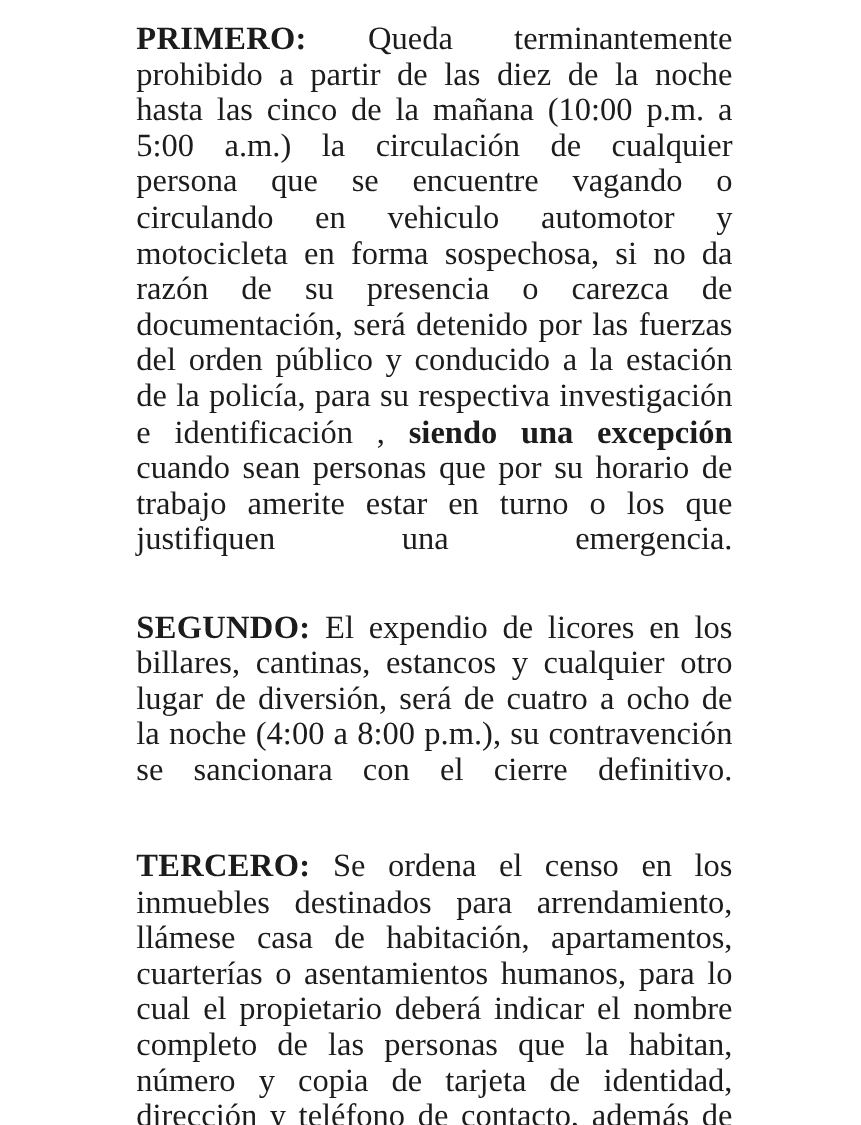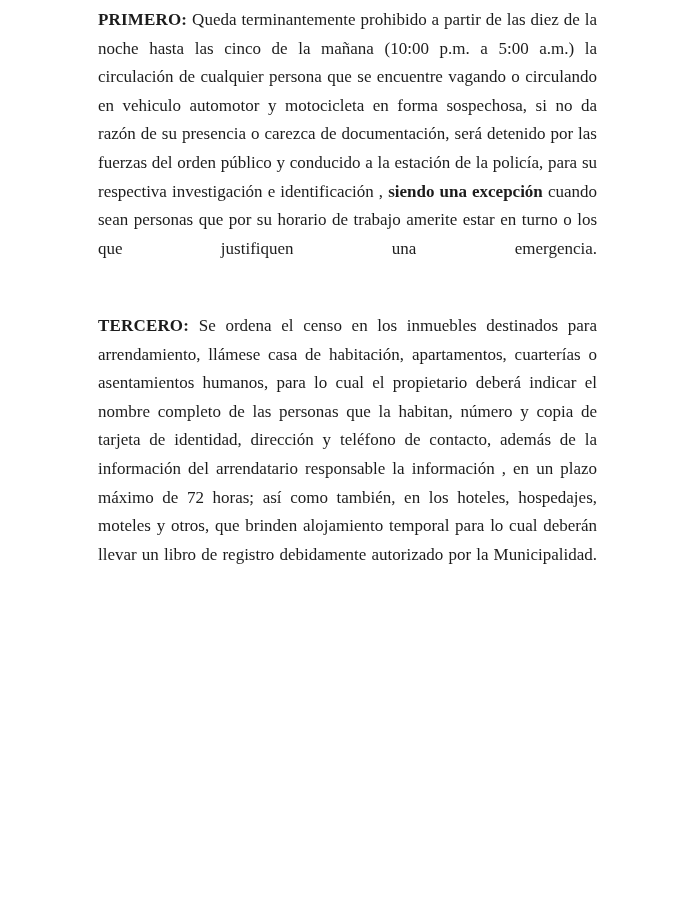--- a/index.html
+++ b/index.html
@@ -24,23 +24,23 @@
   }
   .doc-body {
     position: absolute;
     left: 96px;
     top: 4px;
     width: 503px;
   }
   .clause {
     text-align: justify;
     text-justify: inter-word;
-    font-size: 17px;
+    font-size: 26px;
     line-height: 28.6px;
-    margin: 2px;
+    margin: 13px;
     color: #1c1c1c;
     -webkit-font-smoothing: antialiased;
     hyphens: none;
     word-spacing: 0.02em;
   }
   .clause.gap-small { margin-top: 5px; }
   .clause.gap-large { margin-top: 20px; }
   .clause-label {
     font-weight: bold;
     letter-spacing: 0.01em;
@@ -59,19 +59,22 @@
 </head>
 <body>
 
 <div class="page">
   <div class="doc-body">
 
     <p class="clause">
       <span class="clause-label">PRIMERO:</span><span class="txt"> Queda terminantemente prohibido a partir de las diez de la noche hasta las cinco de la mañana (10:00 p.m. a 5:00 a.m.) la circulación de cualquier persona que se encuentre vagando o circulando en vehiculo automotor y motocicleta en forma sospechosa, si no da razón de su presencia o carezca de documentación, será detenido por las fuerzas del orden público y conducido a la estación de la policía, para su respectiva investigación e identificación , </span><span class="emph">siendo una excepción</span><span class="txt"> cuando sean personas que por su horario de trabajo amerite estar en turno o los que justifiquen una emergencia.</span>
     </p>
 
+    <p class="clause gap-small">
+      <span class="clause-label">SEGUNDO:</span><span class="txt"> El expendio de licores en los billares, cantinas, estancos   y cualquier otro lugar de diversión, será de cuatro a ocho de la noche (4:00 a 8:00 p.m.), su contravención se sancionara con el cierre definitivo.</span>
+    </p>
 
     <p class="clause gap-large">
       <span class="clause-label">TERCERO:</span><span class="txt"> Se ordena el censo en los inmuebles destinados para arrendamiento, llámese casa de habitación,        apartamentos,        cuarterías        o asentamientos humanos, para lo cual el propietario deberá indicar el nombre completo de las personas que la habitan, número y copia de tarjeta de identidad, dirección y teléfono de contacto, además de la información del arrendatario responsable la información , en un plazo máximo de 72 horas; así como también, en los hoteles, hospedajes, moteles y otros, que brinden alojamiento temporal para lo cual deberán llevar un libro de registro debidamente autorizado por la Municipalidad.</span>
     </p>
 
   </div>
 </div>
 
 </body></html>

